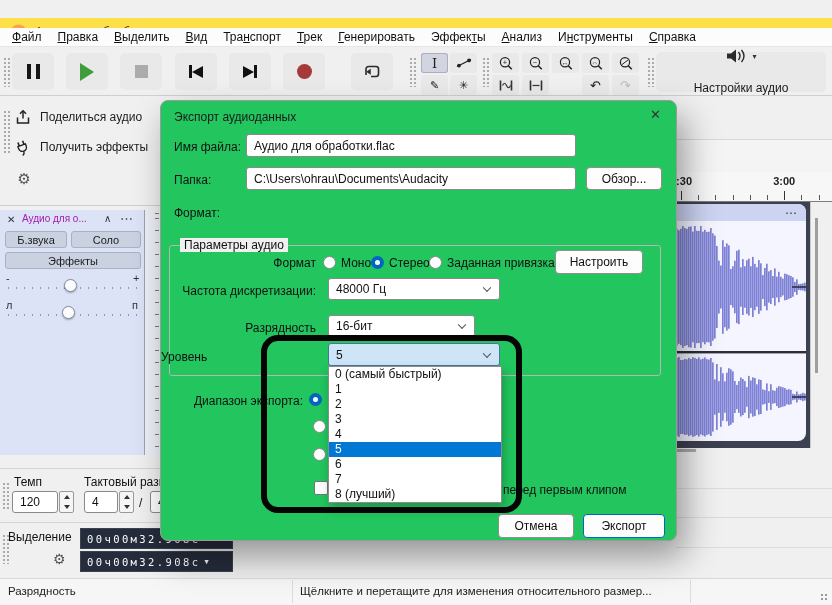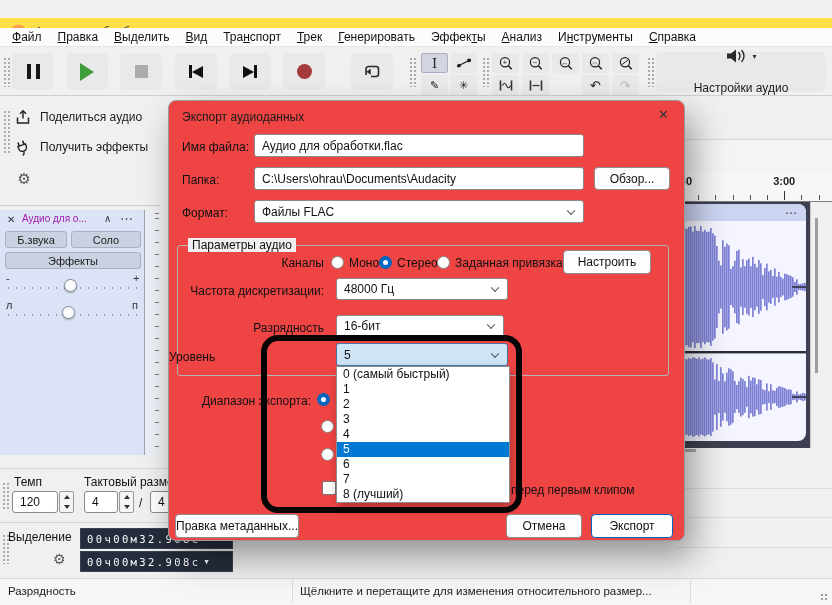--- a/index.html
+++ b/index.html
@@ -37,21 +37,21 @@
   .combo.focus{background:#cde5f7;border-color:#49749f}
   .btn{position:absolute;background:#fdfdfd;border:1px solid #8f8f8f;border-radius:4px;font-size:12px;display:flex;align-items:center;justify-content:center;color:#111}
   .btn.primary{border:1.6px solid #0067c0}
   .radio{position:absolute;width:13px;height:13px;border-radius:50%;border:1px solid #8a8a8a;background:#fff}
   .radio.on{border:4px solid #0067c0}
   .check{position:absolute;width:14px;height:14px;border:1px solid #767676;border-radius:2px;background:#fff}
   .rlabel{position:absolute;font-size:12px;color:#111}
   .opt{height:15px;line-height:15px;padding-left:6px;font-size:12px;color:#111;white-space:nowrap;overflow:hidden}
   .opt.sel{background:#0078d4;color:#fff}
   
-  #dialog{position:absolute;left:168px;top:100px;width:517px;height:441px;background:#ef4444;border:1px solid #9a9a9a;
+  #dialog{position:absolute;left:160px;top:100px;width:517px;height:441px;background:#22c55e;border:1px solid #9a9a9a;
           border-radius:8px;box-shadow:8px 16px 34px rgba(0,0,0,.38);z-index:40}
   .group{position:absolute;border:1px solid #b5b5b5;border-radius:3px}
   .legend{position:absolute;top:-8px;left:10px;background:#f0f0f0;padding:0 4px;font-size:12px;color:#111}
   #level-list{position:absolute;left:167px;top:265px;width:174px;background:#fff;border:1px solid #8c8c8c;z-index:60;box-shadow:2px 5px 10px rgba(0,0,0,.25)}
   
   #annotation{position:absolute;left:261px;top:335px;width:261px;height:178px;border:6.5px solid #050505;border-radius:17px;z-index:70;pointer-events:none}
   
   .tkbtn{position:absolute;background:#cad1e0;border:1px solid #a9b1c2;border-radius:3px;font-size:11px;display:flex;align-items:center;justify-content:center;color:#1c1c1c}
   .thumb{position:absolute;width:13px;height:13px;border-radius:50%;background:#fcfcfc;border:1px solid #848da0;box-shadow:0 1px 2px rgba(0,0,0,.3)}
   .slidertrack{position:absolute;height:2px;background:repeating-linear-gradient(to right,#8d96ab 0 1px,transparent 1px 8px);}
@@ -495,67 +495,60 @@
     <span class="rlabel" style="left:13px;top:39px">Имя файла:</span>
     <input class="txtin" style="left: 85px; top: 33px; width: 330px; height: 23px;" value="Аудио для обработки.flac">
 
     <span class="rlabel" style="left:13px;top:72px">Папка:</span>
     <input class="txtin" style="left: 85px; top: 66px; width: 330px; height: 23px;" value="C:\Users\ohrau\Documents\Audacity">
     <div class="btn" style="left:425px;top:66px;width:76px;height:23px">
         <span>Обзор...</span>
       </div>
 
     <span class="rlabel" style="left:13px;top:105px">Формат:</span>
-    <div class="combo" style="left:85px;top:99px;width:330px;height:23px">
-      <span>Файлы FLAC</span>
-        <span class="chev"></span>
-    </div>
 
     <div class="group" style="left:8px;top:144px;width:492px;height:131px">
       <span class="legend">Параметры аудио</span>
     </div>
-    <span class="rlabel" style="left:0px;top:155px;width:155px;text-align:right">Каналы</span>
+    <span class="rlabel" style="left:0px;top:155px;width:155px;text-align:right">Формат</span>
     <span class="radio" style="left:162px;top:155px"></span>
     <span class="rlabel" style="left:180px;top:155px">Моно</span>
     <span class="radio on" style="left:210px;top:155px"></span>
     <span class="rlabel" style="left:228px;top:155px">Стерео</span>
     <span class="radio" style="left:268px;top:155px"></span>
     <span class="rlabel" style="left:286px;top:155px">Заданная привязка</span>
     <div class="btn" style="left:394px;top:149px;width:88px;height:24px">
         <span>Настроить</span>
       </div>
 
     <span class="rlabel" style="left:0px;top:183px;width:155px;text-align:right">Частота дискретизации:</span>
     <div class="combo" style="left:167px;top:177px;width:172px;height:22px">
       <span>48000 Гц</span>
         <span class="chev"></span>
     </div>
 
     <span class="rlabel" style="left:0px;top:220px;width:155px;text-align:right">Разрядность</span>
-    <div class="combo" style="left:167px;top:214px;width:168px;height:22px">
+    <div class="combo" style="left:167px;top:214px;width:147px;height:22px">
       <span>16-бит</span>
         <span class="chev"></span>
     </div>
 
     <span class="rlabel" style="left:0px;top:249px;width:155px;text-align:left">Уровень</span>
     <div class="combo focus" style="left:167px;top:242px;width:172px;height:23px">
       <span>5</span>
         <span class="chev"></span>
     </div>
 
     <span class="rlabel" style="left:0px;top:293px;width:142px;text-align:right">Диапазон экспорта:</span>
     <span class="radio on" style="left:148px;top:292px"></span>
     <span class="radio" style="left:152px;top:319px"></span>
     <span class="radio" style="left:152px;top:347px"></span>
     <span class="check" style="left:153px;top:380px"></span>
     <span class="rlabel" style="left:342px;top:382px;white-space:nowrap">перед первым клипом</span>
 
-    <div class="btn" style="left:6px;top:413px;width:124px;height:24px">
-        <span>Правка метаданных...</span>
-      </div>
     <div class="btn" style="left:337px;top:413px;width:76px;height:24px">
         <span>Отмена</span>
       </div>
     <div class="btn primary" style="left:422px;top:413px;width:82px;height:24px">
         <span>Экспорт</span>
       </div>
 
     <div id="level-list">
         <div class="opt">0 (самый быстрый)</div>
         <div class="opt">1</div>

